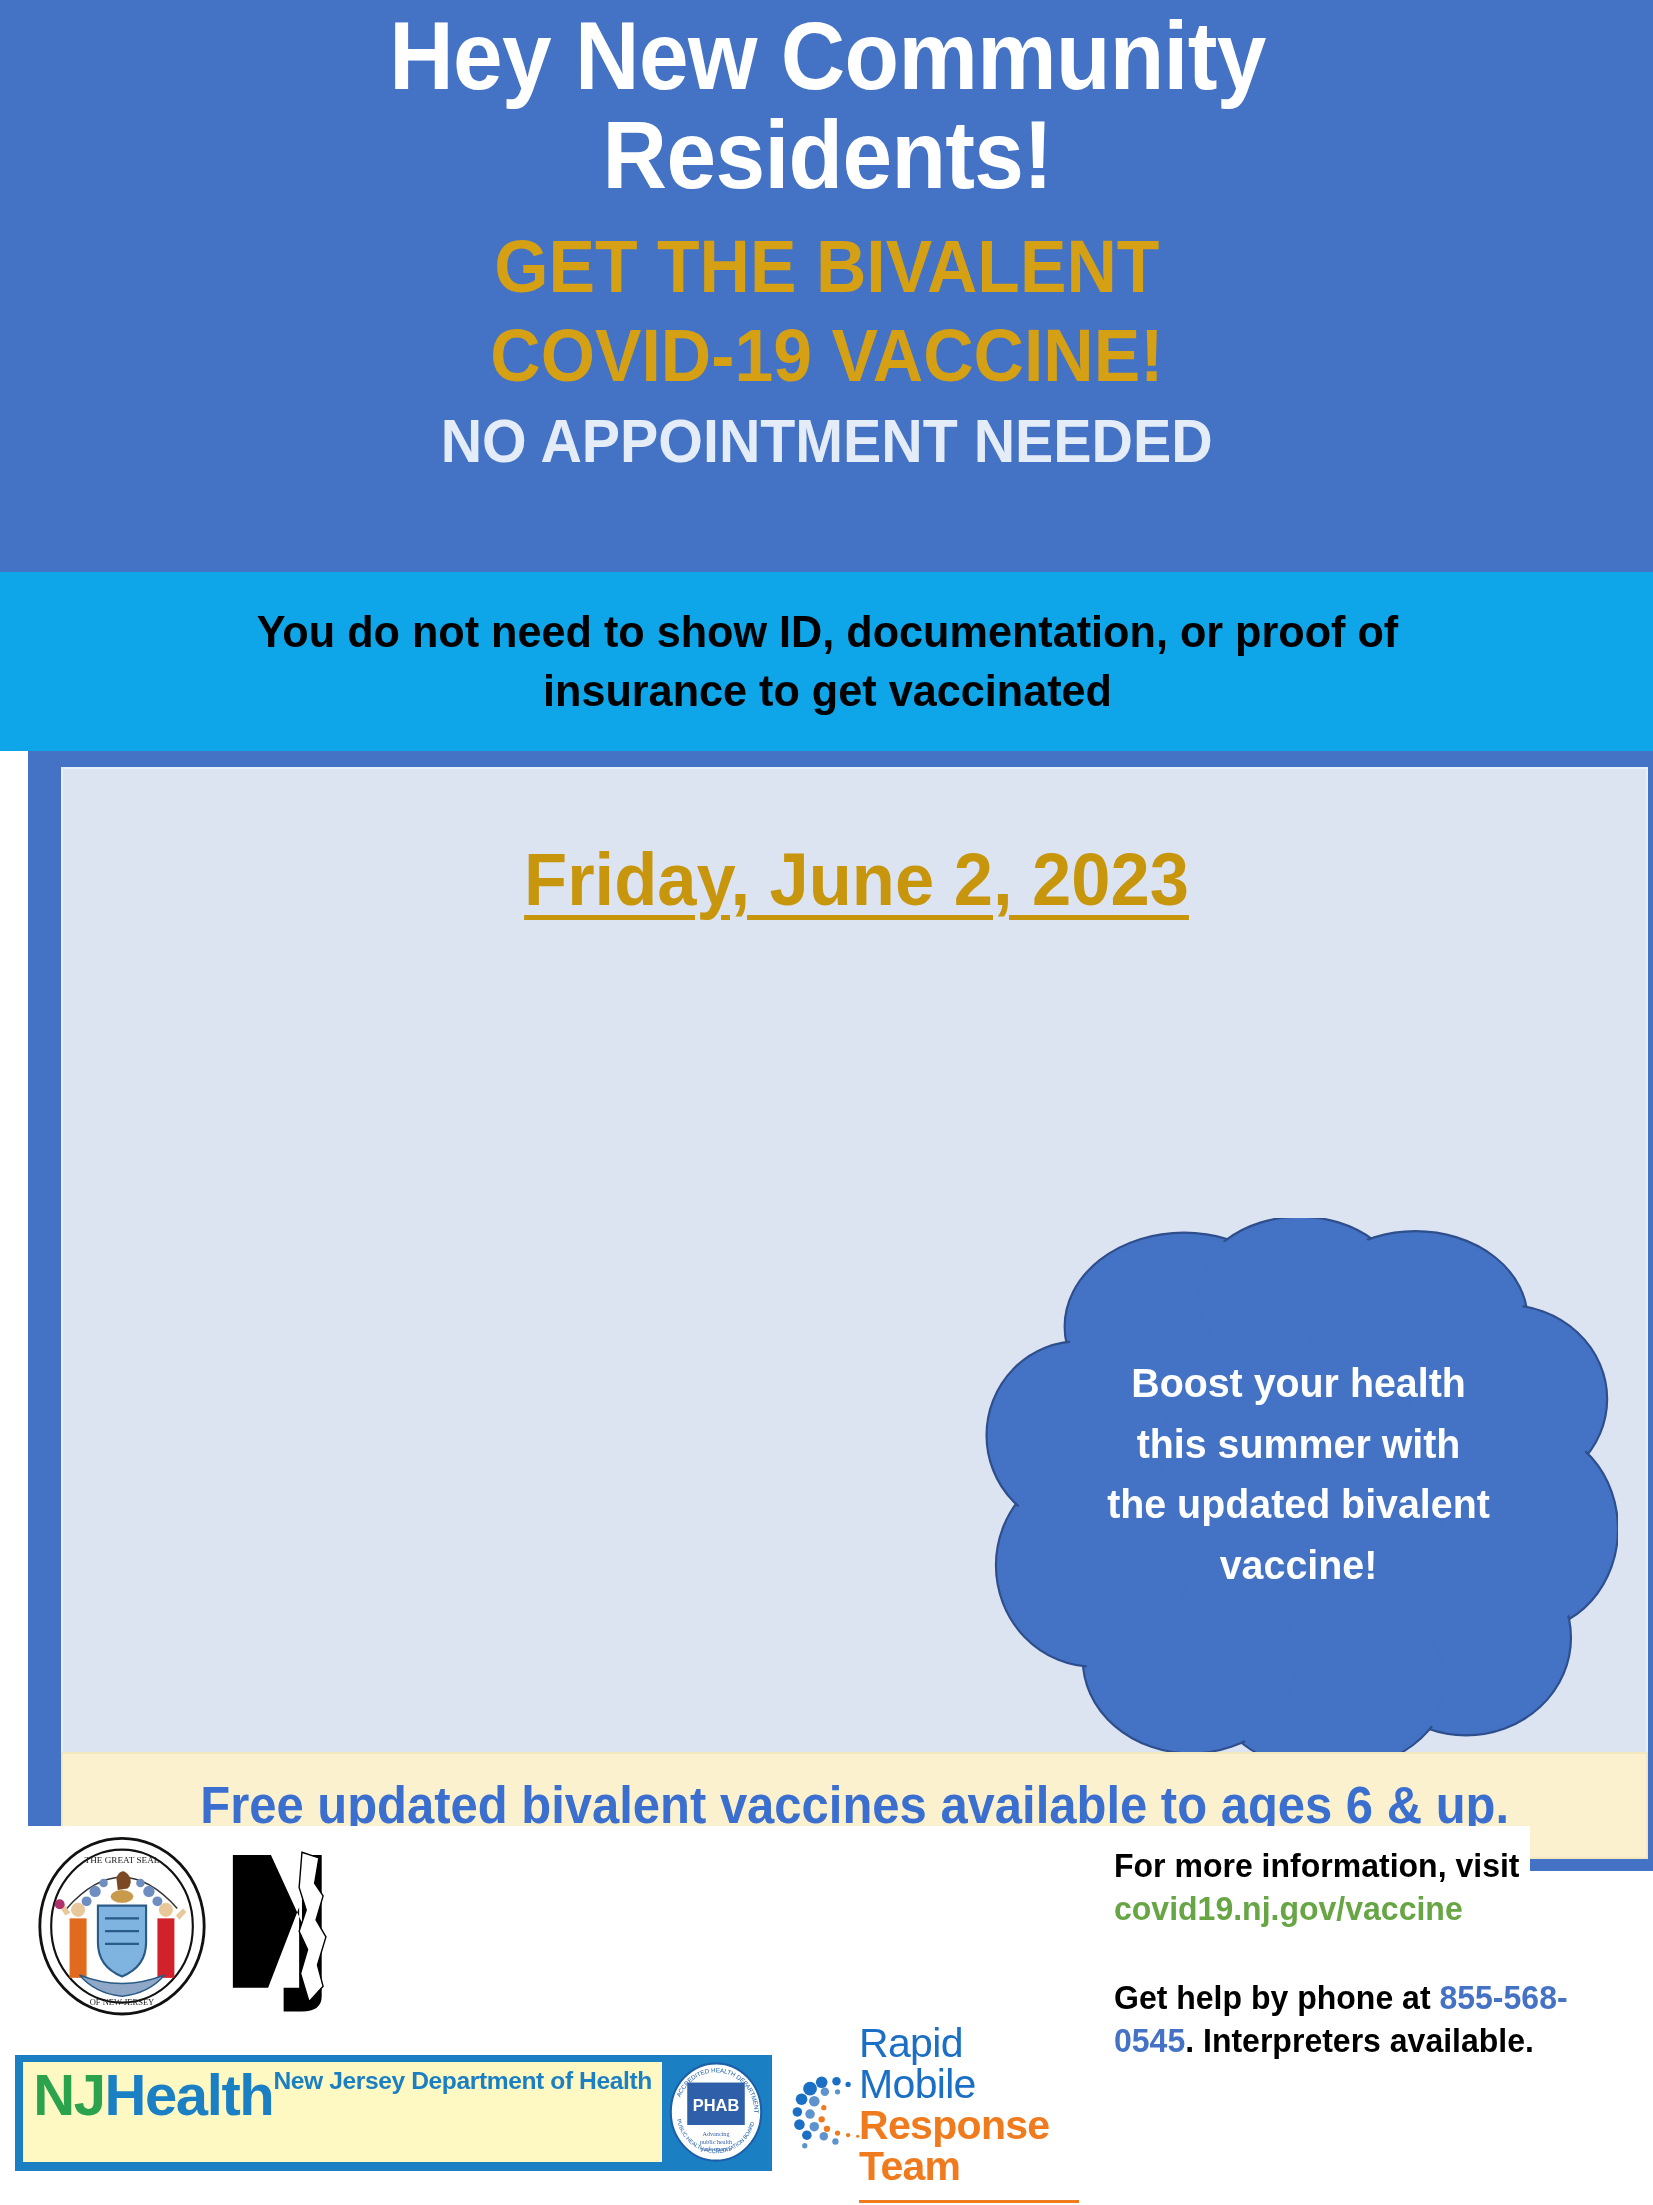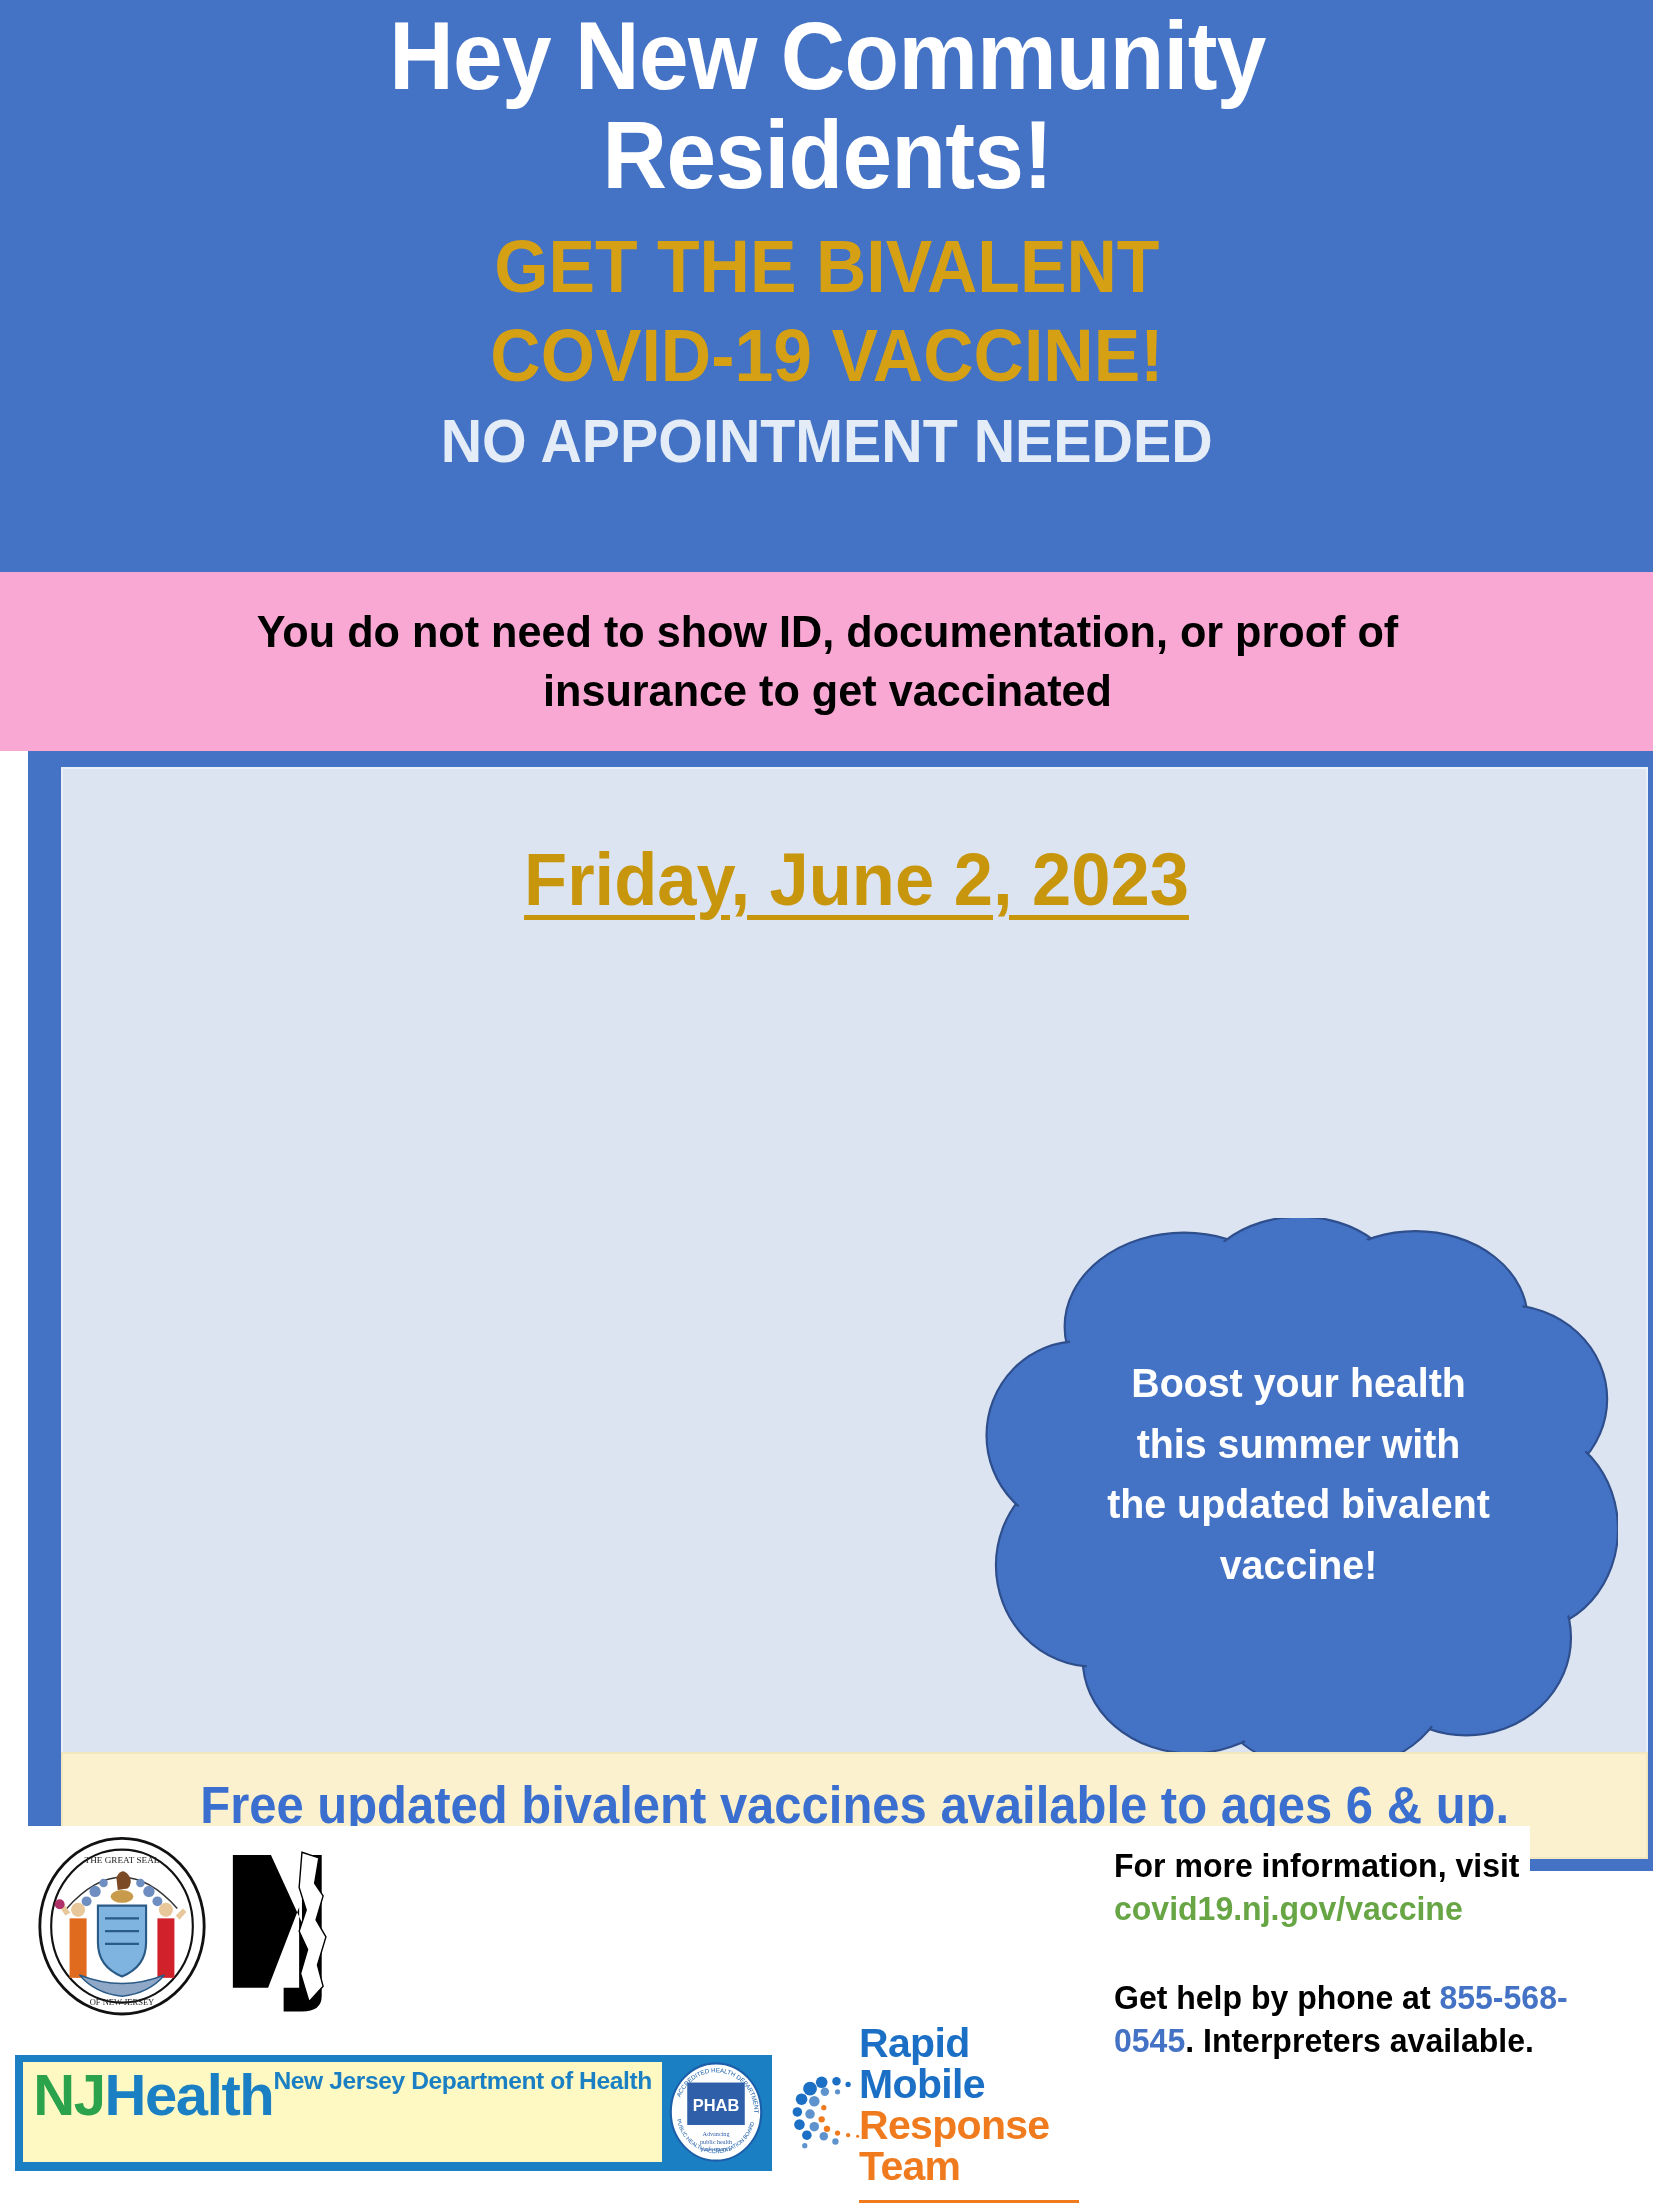--- a/index.html
+++ b/index.html
@@ -58,21 +58,21 @@
     margin-top: 10px;
     transform: scaleX(0.94);
   }
 
   
   .notice-band {
     position: absolute;
     left: 0; top: 572px;
     width: 1654px;
     height: 179px;
-    background: #f9a8d4;
+    background: #0ea5e9;
     display: flex;
     align-items: center;
     justify-content: center;
   }
   .notice-text {
     color: #000000;
     font-size: 45px;
     font-weight: bold;
     line-height: 1.30;
     text-align: center;
@@ -248,21 +248,21 @@
   .njh-sub { color: #1B7FC4; font-size: 24.6px; font-weight: bold; letter-spacing: -0.4px; white-space: nowrap; }
   .phab {
     width: 96px; height: 100px;
     align-self: center;
   }
 
   
   .rmrt { display: flex; align-items: center; margin-left: 19px; }
   .rmrt-dots { width: 109px; height: 109px; }
   .rmrt-words { display: flex; flex-direction: column; margin-left: -11.6px; }
-  .rmrt-line1 { color: #1B6FC4; font-size: 41px; font-weight: bold; letter-spacing: -0.7px; line-height: 1.0; }
+  .rmrt-line1 { color: #1B6FC4; font-size: 41px; font-weight: normal; letter-spacing: -0.7px; line-height: 1.0; }
   .rmrt-line2 { color: #F07B1E; font-size: 41px; font-weight: bold; letter-spacing: -0.7px; line-height: 1.0; border-bottom: 3.6px solid #F07B1E; padding-bottom: 13px; }
 
   
   .contact {
     position: absolute;
     left: 1114px; top: 19px;
     width: 506px;
   }
   .contact-block { margin-bottom: 46px; }
   .contact-line {

